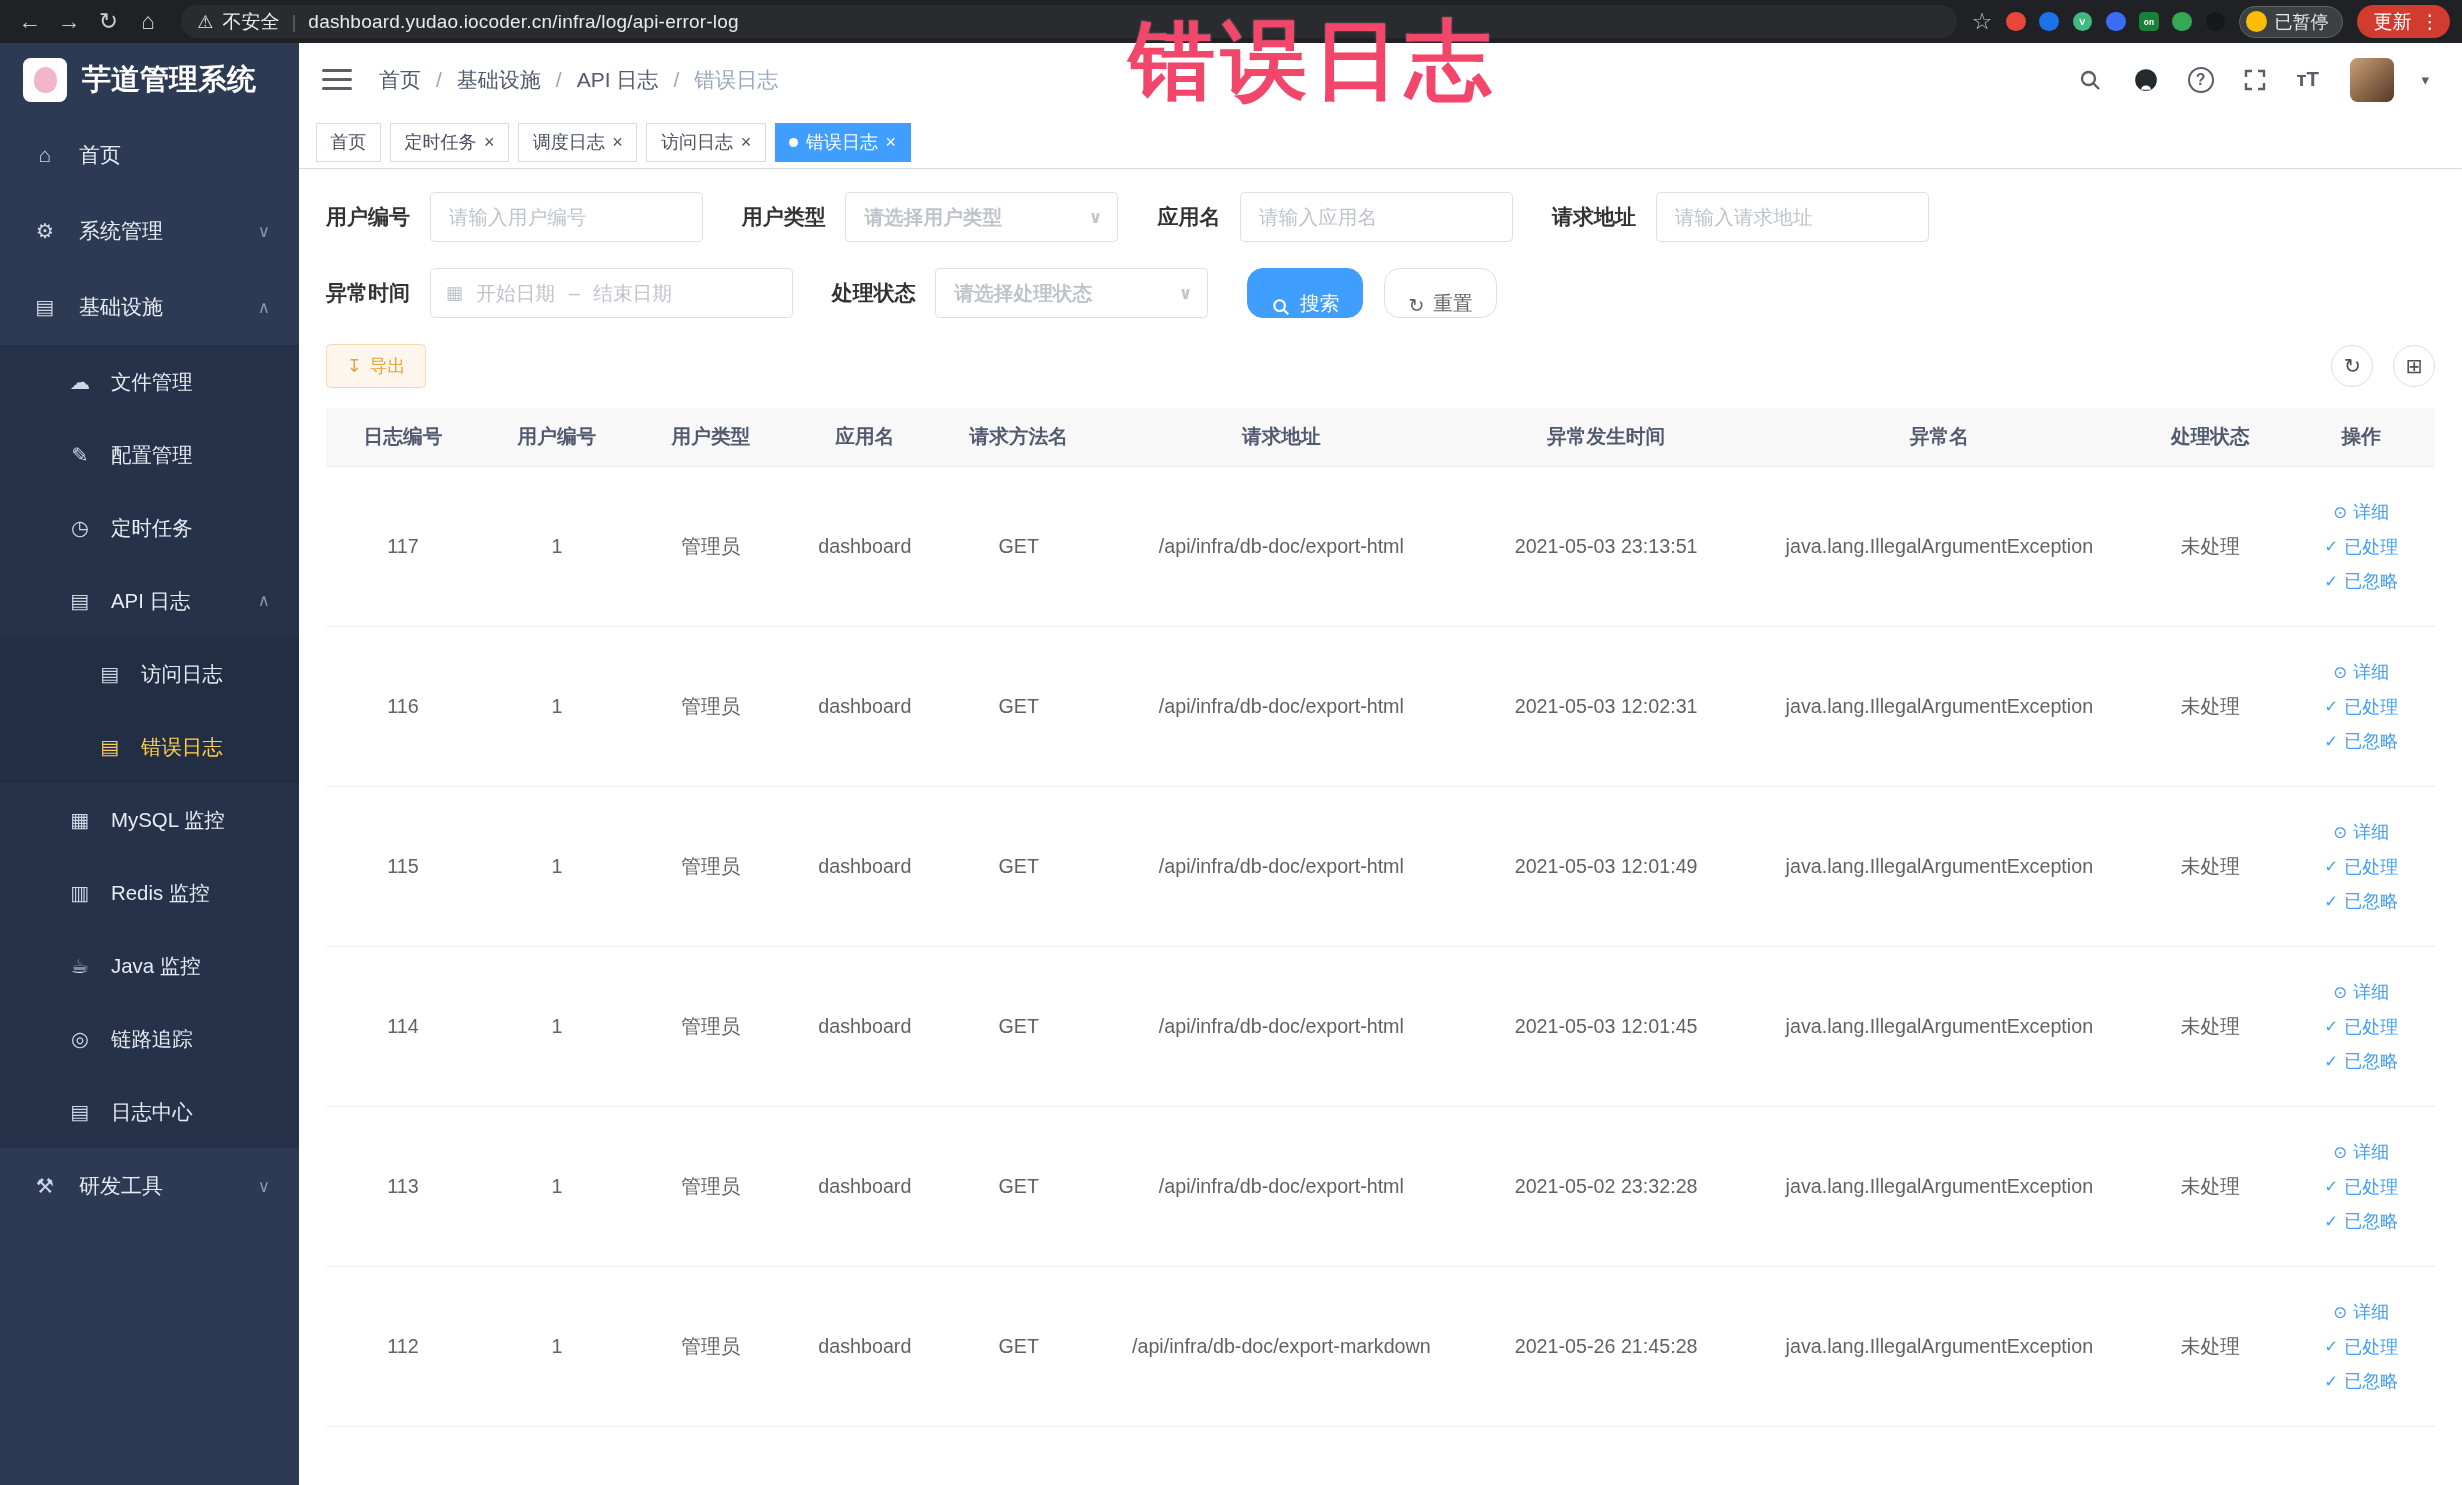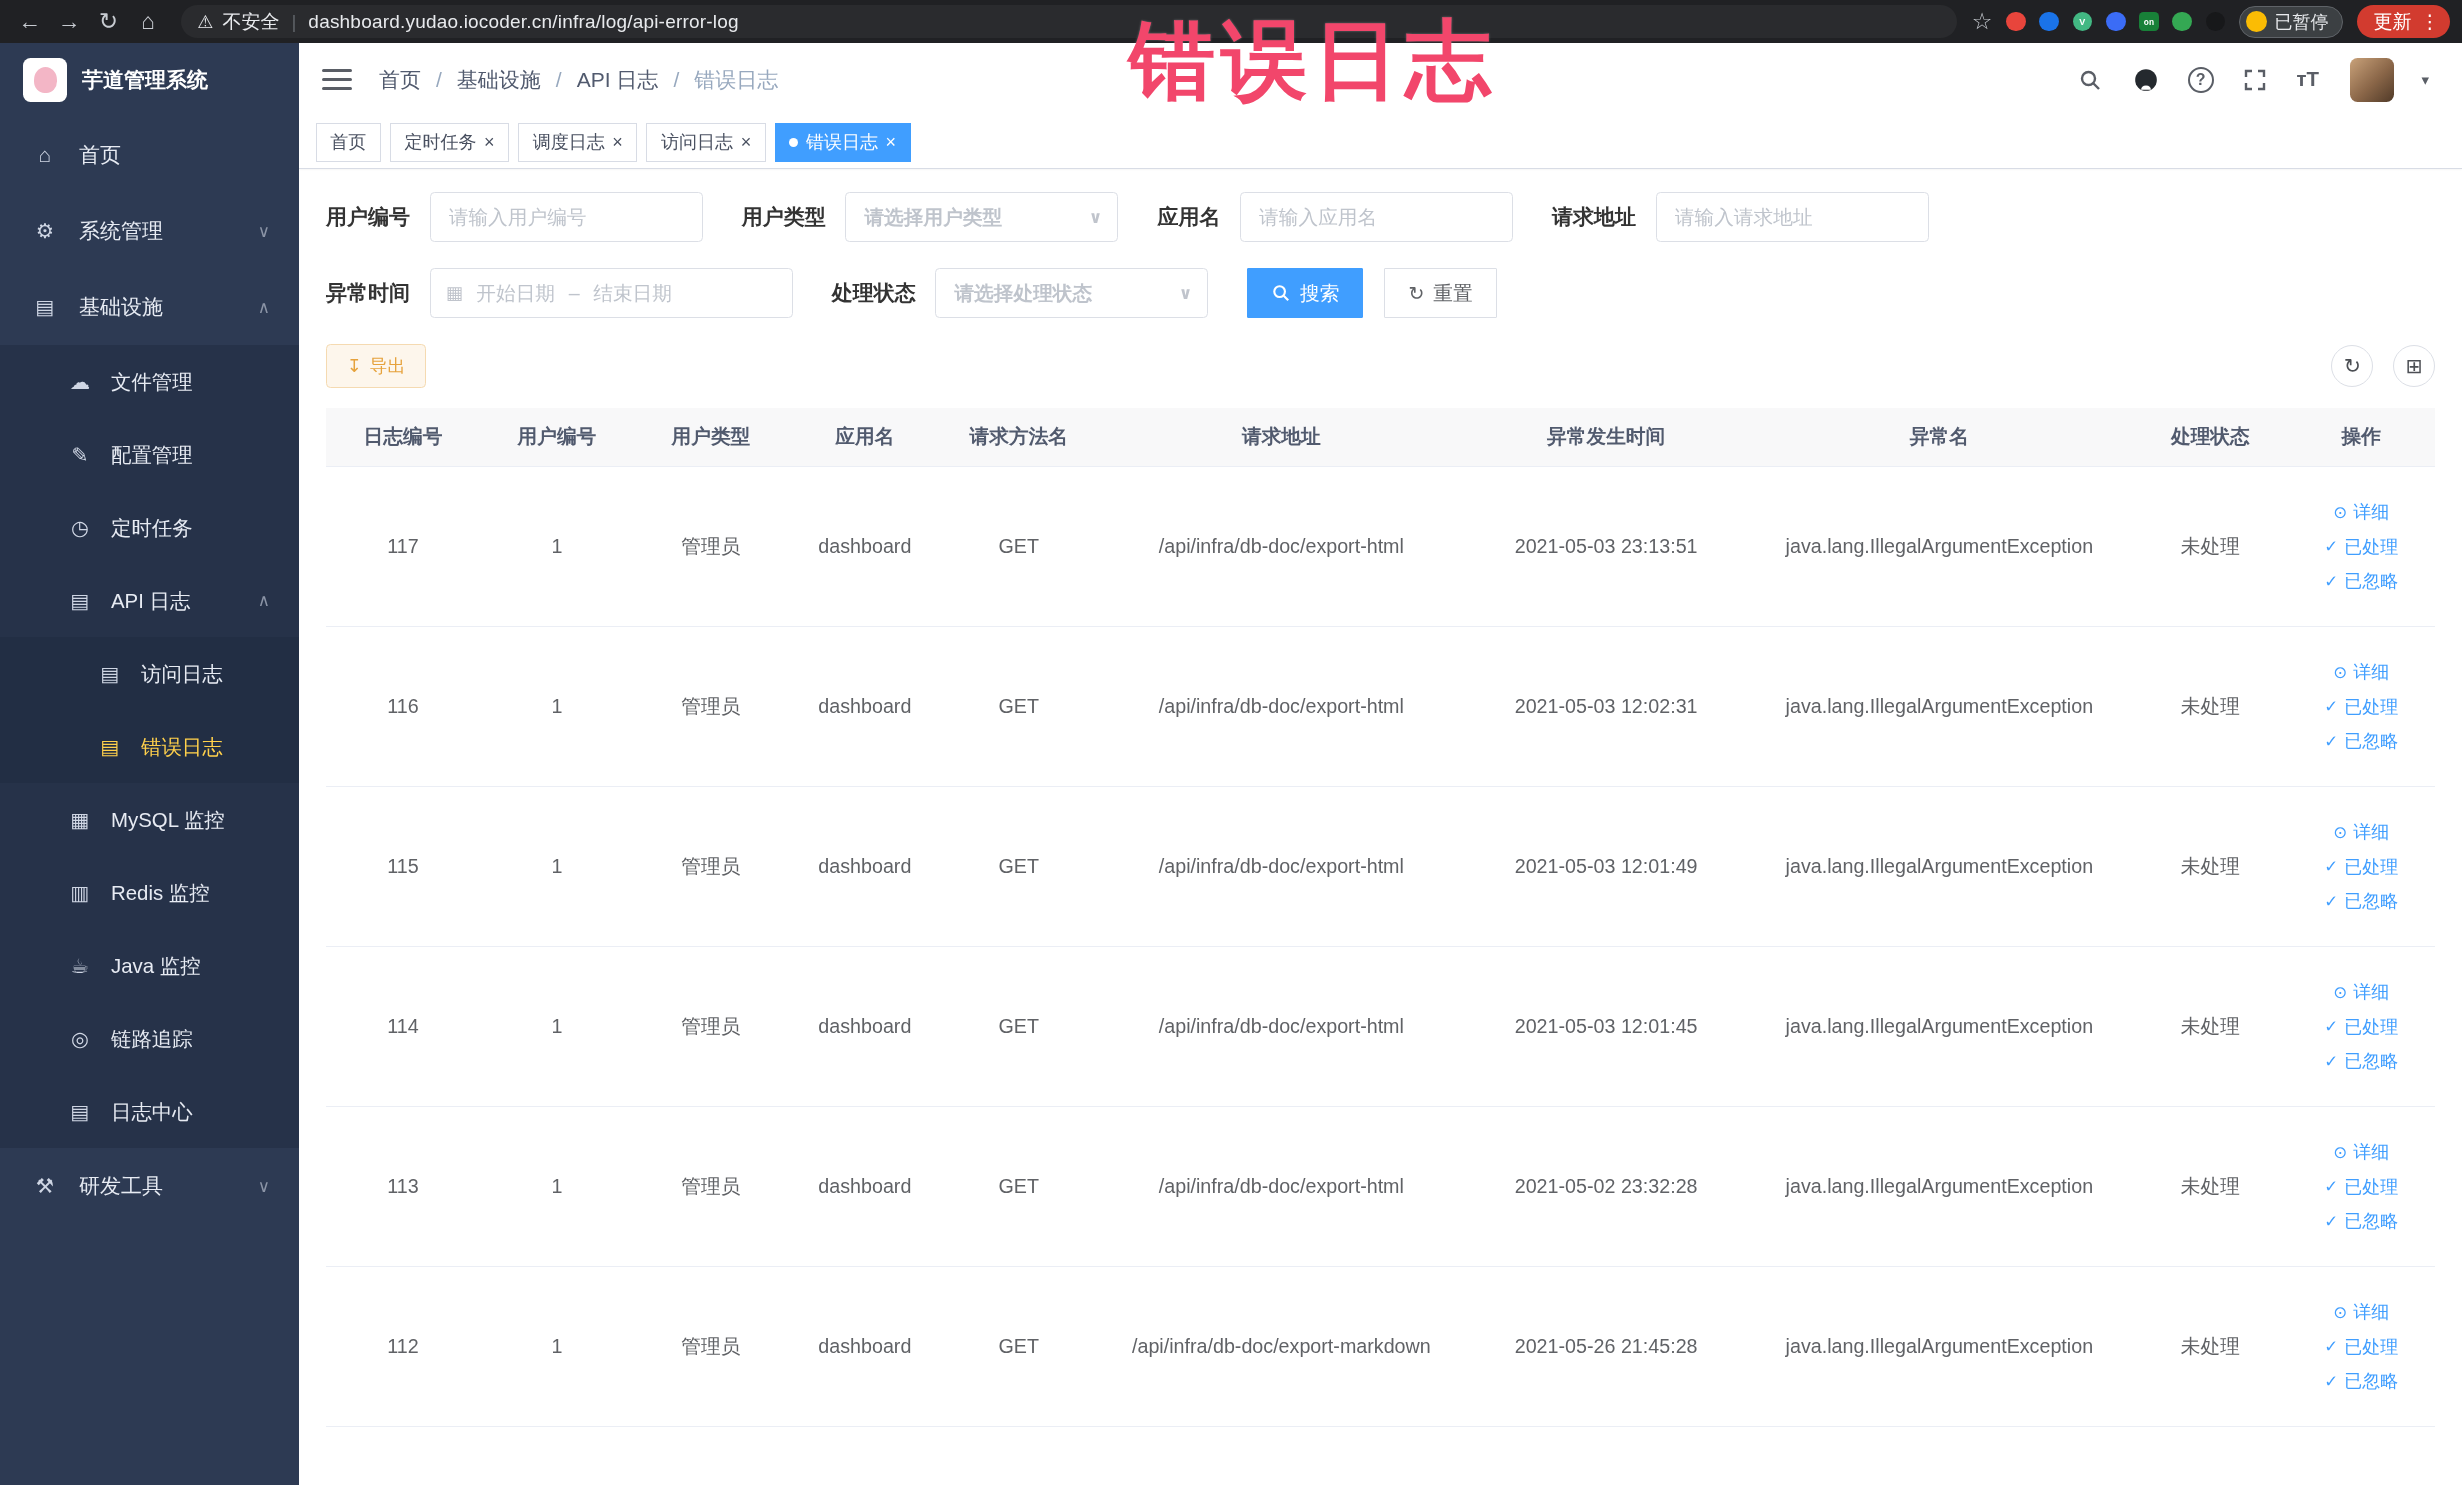--- a/index.html
+++ b/index.html
@@ -28,21 +28,21 @@
 
   
   .app { display:flex; height:1443px; }
 
   
   .sidebar { width:299px; flex-shrink:0; background:#2d3a53; color:#e7ebf3; overflow:hidden; }
   .logo-row { height:74px; display:flex; align-items:center; gap:15px; padding-left:23px; }
   .logo-img { width:44px; height:44px; border-radius:7.6px; background:#fff; position:relative; flex-shrink:0; }
   .logo-img::after { content:""; position:absolute; left:10.6px; top:9px; width:23px; height:26px;
                      background:#f3b6c6; border-radius:50% 50% 45% 45%; }
-  .logo-title { font-size:21px; font-weight:700; color:#fff; white-space:nowrap; }
+  .logo-title { font-size:29px; font-weight:700; color:#fff; white-space:nowrap; }
   .m-item { height:76px; display:flex; align-items:center; padding-left:32px; font-size:21px; gap:21px; cursor:pointer; }
   .m-icon { width:26px; text-align:center; font-size:20.4px; color:#cfd6e4; flex-shrink:0; }
   .chev { margin-left:auto; margin-right:29px; color:#8b94a6; font-size:16.7px; }
   .submenu { background:#263249; }
   .s-item { height:73px; display:flex; align-items:center; padding-left:67px; font-size:20.4px; gap:18px; cursor:pointer; }
   .s-item.nested { padding-left:97px; background:#222e44; }
   .s-item.active, .s-item.active .m-icon { color:#ffd04b; }
 
   
   .main { flex:1; min-width:0; display:flex; flex-direction:column; background:#fff; }
@@ -80,21 +80,21 @@
   .f-label { font-size:21px; font-weight:700; color:#333; margin-right:19.7px; white-space:nowrap; }
   .f-input { width:273px; height:50px; border:0.8px solid #dcdfe6; border-radius:4.5px; padding:0 18px;
              font-size:19.7px; color:#ef4444; outline:none; font-family:inherit; }
   .f-input::placeholder { color:#bfc4cc; }
   .f-select { width:273px; height:50px; border:0.8px solid #dcdfe6; border-radius:4.5px; padding:0 15px 0 18px;
               display:flex; align-items:center; font-size:19.7px; color:#bfc4cc; cursor:pointer;font-weight:bold; }
   .f-select .chv { margin-left:auto; color:#c0c4cc; font-size:16.7px; }
   .date-range { width:363px; height:50px; border:0.8px solid #dcdfe6; border-radius:4.5px; display:flex;
                 align-items:center; padding:0 15px; font-size:19.7px; color:#bfc4cc; gap:13.6px; cursor:pointer; }
   .date-range .cal { color:#c0c4cc; font-size:18px; }
-  .btn { height:50px; border-radius:1px; font-size:19.7px; display:inline-flex; align-items:center; gap:9px;
+  .btn { height:50px; border-radius:16px; font-size:19.7px; display:inline-flex; align-items:flex-end; gap:9px;
          padding:0 23px; cursor:pointer; border:0.8px solid transparent; font-family:inherit; }
   .btn-primary { background:#409eff; border-color:#409eff; color:#fff; margin-right:21px; }
   .btn-plain { background:#fff; border-color:#dcdfe6; color:#606266; }
   .btn .bic { font-size:19px; display:flex; align-items:center; }
 
   
   .toolbar { display:flex; align-items:center; margin-bottom:19.7px; }
   .btn-export { height:44px; border-radius:4.5px; font-size:18px; display:inline-flex; align-items:center; gap:7.6px;
                 padding:0 19.7px; background:#fdf6ec; border:0.8px solid #f5dab1; color:#e6a23c; cursor:pointer; }
   .tool-circles { margin-left:auto; display:flex; gap:19.7px; }

